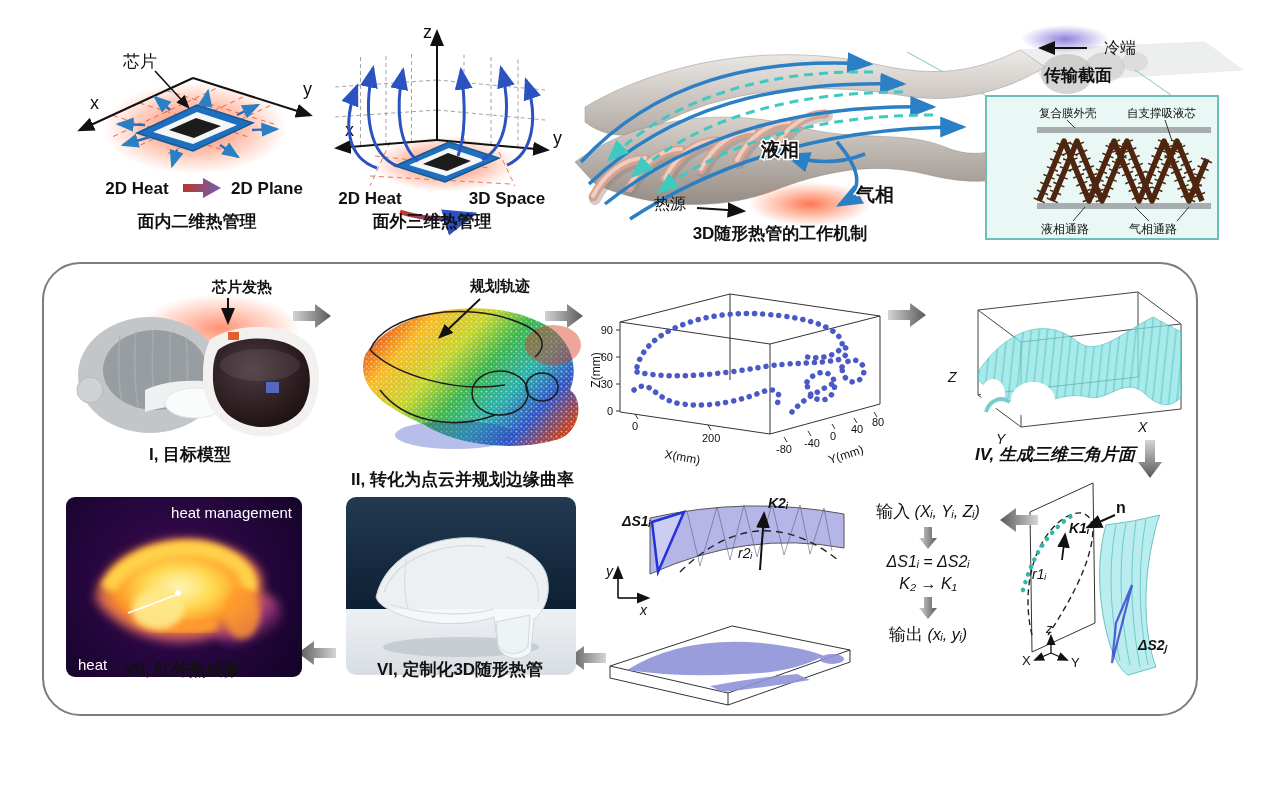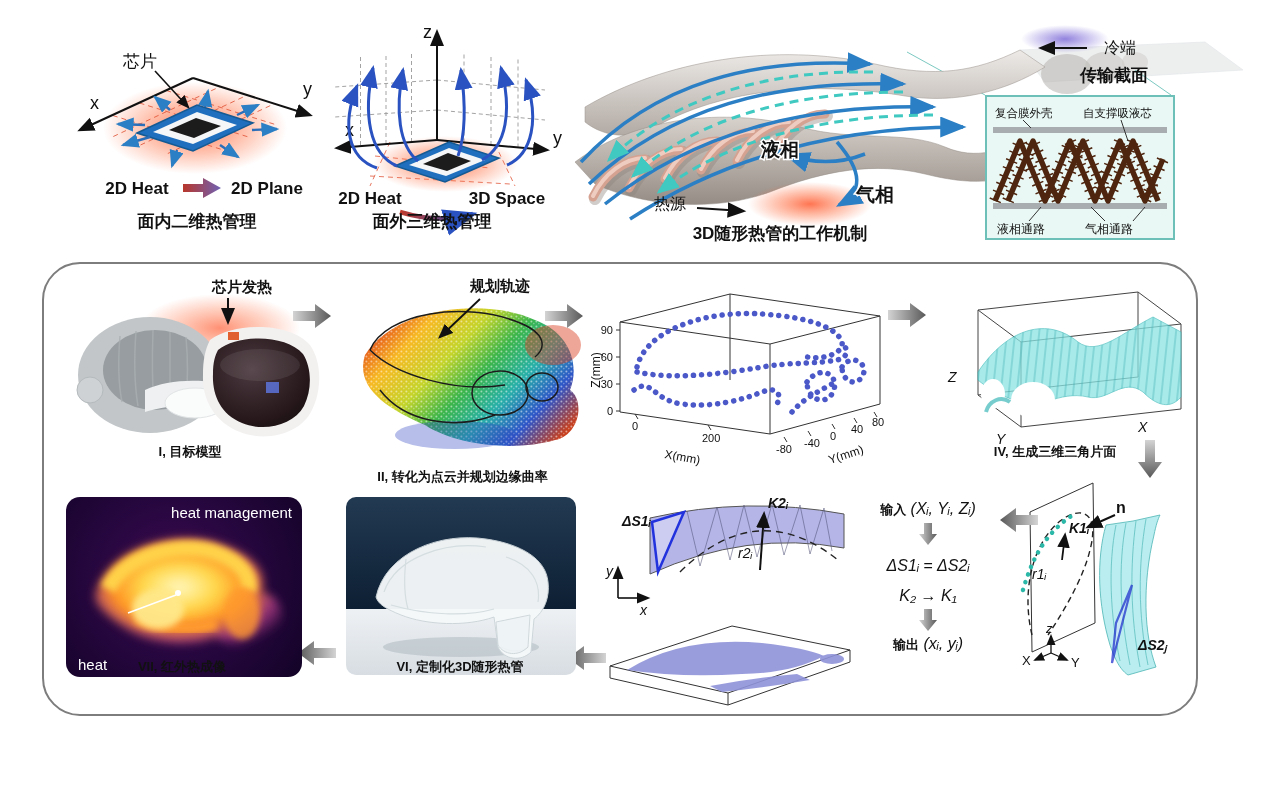--- a/index.html
+++ b/index.html
@@ -1,39 +1,39 @@
 <!DOCTYPE html>
 <html><head>
 <meta charset="utf-8">
 <style>
   html,body{margin:0;padding:0;background:#fff;}
   .canvas{position:relative;width:1268px;height:787px;background:#ffffff;
           font-family:"Liberation Sans",sans-serif;overflow:hidden;}
   .abs{position:absolute;}
   svg{overflow:visible;}
   svg text{font-family:"Liberation Sans",sans-serif;fill:#111;}
-  .cap{position:absolute;font-weight:bold;font-size:13px;color:#111;text-align:center;}
+  .cap{position:absolute;font-weight:bold;font-size:17px;color:#111;text-align:center;}
   .flowbox{position:absolute;left:42px;top:262px;width:1152px;height:450px;
            border:2px solid #7d7d7d;border-radius:38px;background:#fff;}
   .barr{position:absolute;}
   .photo6{position:absolute;left:346px;top:497px;width:230px;height:178px;border-radius:10px;overflow:hidden;}
   .photo6 .sky{position:absolute;left:0;top:0;width:100%;height:112px;background:linear-gradient(#223a52,#0d1f33);}
   .photo6 .table{position:absolute;left:0;top:112px;width:100%;height:66px;background:linear-gradient(#eef1f4,#d7dde2);}
-  .photo7{position:absolute;left:66px;top:497px;width:236px;height:180px;border-radius:14px;overflow:hidden;
+  .photo7{position:absolute;left:66px;top:497px;width:236px;height:180px;border-radius:9px;overflow:hidden;
           background:radial-gradient(circle at 45% 45%, #3a0a50 0%, #24063c 55%, #130327 100%);}
   .t7tag{position:absolute;right:10px;top:7px;color:#fff;font-size:15px;}
   .t7src{position:absolute;left:12px;top:112px;color:#fff;font-size:15px;line-height:1.05;margin-top:48px;}
   .formula{position:absolute;left:838px;top:500px;width:180px;display:flex;flex-direction:column;
            align-items:center;gap:4px;color:#111;}
   .frow{font-size:16px;}
-  .fb{font-weight:bold;font-size:13px;}
-  .it{font-style:italic;margin-top:8px;}
+  .fb{font-weight:normal;font-size:17px;}
+  .it{font-style:italic;}
   .insetbox{position:absolute;left:985px;top:95px;width:186px;height:141px;background:#e9f8f4;
-            border:2px solid #6cc0b8;}
-  .insettitle{position:absolute;left:1008px;top:64px;width:140px;text-align:right;
+            border:2px solid #6cc0b8;padding-left:44px;}
+  .insettitle{position:absolute;left:1008px;top:64px;width:140px;text-align:center;
               font-size:17px;color:#111;font-weight:bold;}
 </style>
 </head>
 <body>
 
 <div class="canvas">
 
 <svg width="0" height="0" class="abs">
   <defs>
     <marker id="mB" markerWidth="8" markerHeight="7" refX="6.5" refY="3" orient="auto">
@@ -402,21 +402,21 @@
   </g>
   <path d="M40,100 C70,55 110,45 140,70 C160,85 185,60 215,45 L243,60 L243,125 C230,140 215,130 205,120 C185,105 170,130 150,125 C120,118 100,140 80,130 C60,122 48,115 40,108 Z" fill="#8be4e4" opacity="0.75" stroke="#3db8b8" stroke-width="0.8"></path>
   <path d="M40,100 C70,55 110,45 140,70 C160,85 185,60 215,45 L243,60 L243,125 C230,140 215,130 205,120 C185,105 170,130 150,125 C120,118 100,140 80,130 C60,122 48,115 40,108 Z" fill="url(#cyHatch)"></path>
   <ellipse cx="95" cy="128" rx="22" ry="18" fill="#ffffff"></ellipse>
   <ellipse cx="55" cy="122" rx="12" ry="15" fill="#ffffff"></ellipse>
   <path d="M48,140 a16,18 0 0 1 24,-10" stroke="#3db8b8" stroke-width="4" fill="none" opacity="0.7"></path>
   <text x="10" y="110" font-size="14" font-style="italic">Z</text>
   <text x="58" y="172" font-size="14" font-style="italic">Y</text>
   <text x="200" y="160" font-size="14" font-style="italic">X</text>
 </svg>
-<div class="cap" style="left:930px;top:443px;width:250px;">IV, 生成三维三角片面</div>
+<div class="cap" style="left:930px;top:443px;width:250px;font-style:italic;">IV, 生成三维三角片面</div>
 
 <svg class="barr" style="left:1125px;top:440px;transform:rotate(90deg);transform-origin:19px 19px;" width="38" height="26" viewBox="0 0 38 26">
   <polygon points="0,8 22,8 22,1 38,13 22,25 22,18 0,18" fill="url(#gArrH)"></polygon>
 </svg>
 
 <svg class="abs" style="left:1018px;top:475px;" width="180" height="240" viewBox="0 0 180 240">
   <polygon points="12,37 75,8 77,148 14,177" fill="#ffffff" stroke="#333" stroke-width="1"></polygon>
   <path d="M14,160 C2,110 18,60 48,42 C70,30 80,45 72,75 C66,100 50,130 30,160" stroke="#222" stroke-width="1.4" fill="none" stroke-dasharray="6 4"></path>
   <path d="M5,115 C15,80 30,55 58,38" stroke="#2cb8a8" stroke-width="4.5" fill="none" stroke-dasharray="0.1 8" stroke-linecap="round"></path>
   <line x1="44" y1="85" x2="47" y2="60" stroke="#111" stroke-width="1.8" marker-end="url(#mK)"></line>

